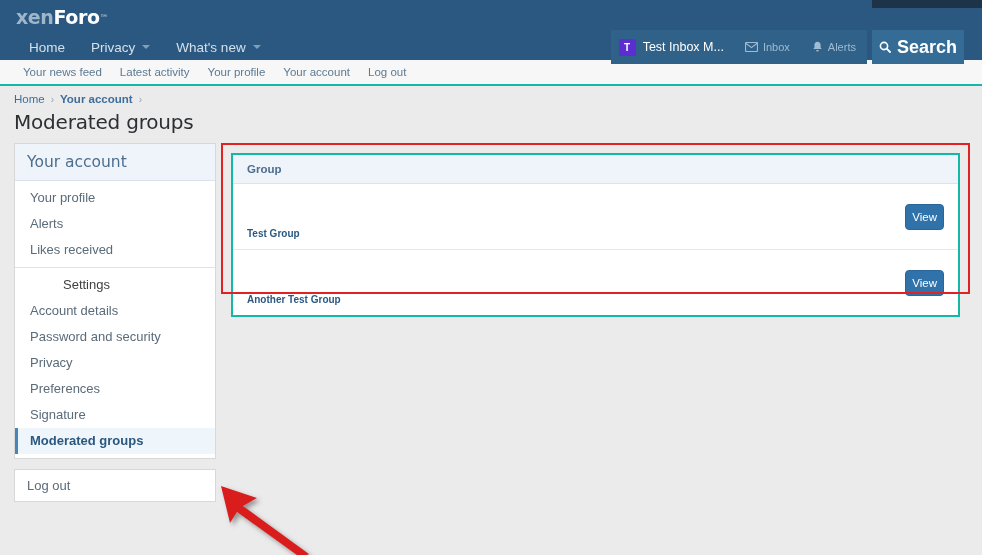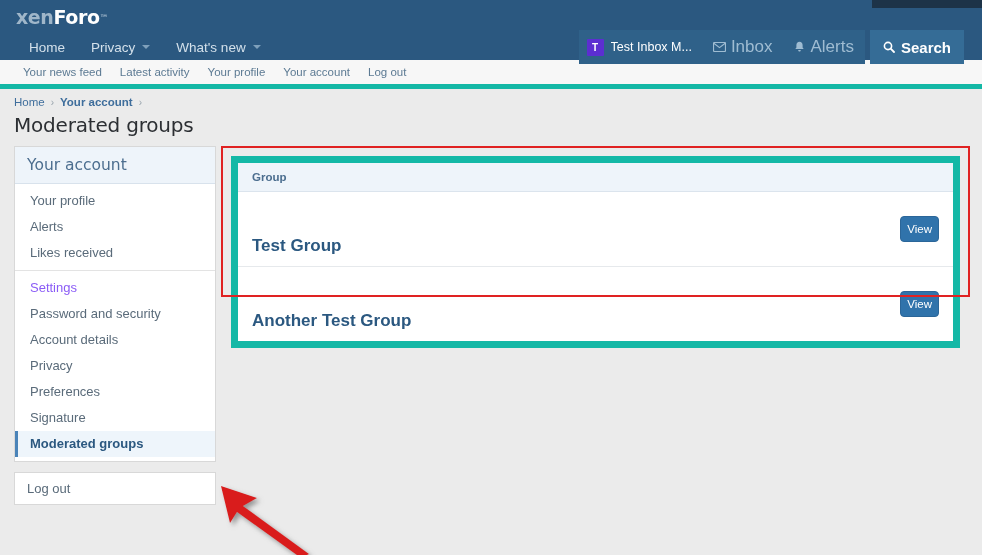--- a/index.html
+++ b/index.html
@@ -125,45 +125,45 @@
     white-space: nowrap;
     overflow: hidden;
     text-overflow: ellipsis;
   }
   .nav-right .nr-item {
     display: flex;
     align-items: center;
     background: #2f6189;
     padding: 0 11px;
     color: #9fbcd2;
-    font-size: 17px;
+    font-size: 11px;
     cursor: pointer;
   }
   .nav-right .nr-item .ico {
     margin-right: 5px;
     display: inline-flex;
     align-items: center;
   }
   .nav-right .search-btn {
     display: flex;
     align-items: center;
     background: #356c96;
-    padding: 0 13px;
+    padding: 0 7px;
     color: #ffffff;
-    font-size: 15px;
+    font-size: 18px;
     font-weight: bold;
     cursor: pointer;
     margin-left: 5px;
   }
   .nav-right .search-btn .ico { margin-right: 6px; display: inline-flex; }
 
   
   .sub-nav {
     background: #f7f7f7;
-    border-bottom: 5px solid #14b8a6;
+    border-bottom: 2px solid #14b8a6;
     height: 24px;
     display: flex;
     align-items: center;
     padding-left: 14px;
   }
   .sub-nav a {
     color: #5c7a93;
     font-size: 11.5px;
     text-decoration: none;
     padding: 0 9px;
@@ -234,26 +234,27 @@
     font-size: 13px;
     color: #5a6b7a;
     text-decoration: none;
     cursor: pointer;
     border-left: 3px solid transparent;
     box-sizing: border-box;
     line-height: 18px;
   }
   .sidebar-section-label {
     display: block;
-    padding: 4px 12px;
+    padding: 4px 28px;
     font-size: 13px;
-    color: #8b5cf6;
+    color: #404040;
     line-height: 18px;
     border-left: 3px solid transparent;
     box-sizing: border-box;
+    margin-left: 17px;
   }
   .sidebar-link.active {
     background: #eef5fb;
     border-left: 3px solid #4a83b8;
     color: #2b5880;
     font-weight: bold;
   }
   .sidebar-logout {
     background: #ffffff;
     border: 1px solid #d8d8d8;
@@ -282,41 +283,41 @@
     pointer-events: none;
     z-index: 20;
   }
   .panel-outer {
     padding: 10px;
     box-sizing: border-box;
     width: 749px;
   }
   .block {
     background: #ffffff;
-    border: 7px solid #14b8a6;
+    border: 2px solid #14b8a6;
     box-sizing: border-box;
   }
   .block-header {
     background: #eef4fa;
     border-bottom: 1px solid #dbe4ed;
     padding: 8px 14px;
     font-size: 11.5px;
     font-weight: bold;
     color: #4c6e8f;
   }
   .data-row {
     display: flex;
     align-items: center;
     justify-content: space-between;
     padding: 10px 14px;
     min-height: 20px;
   }
   .data-row + .data-row { border-top: 1px solid #e6e9ec; }
   .group-name {
-    font-size: 17px;
+    font-size: 10px;
     font-weight: bold;
     color: #2b5880;
     text-decoration: none;
     cursor: pointer;
     margin-top: 34px;
   }
   .view-btn {
     background: #3073ab;
     border: 1px solid #2b6699;
     border-radius: 4px;
@@ -425,22 +426,22 @@
       <div class="sidebar-header">Your account</div>
 
       <div class="sidebar-group">
         <a class="sidebar-link">Your profile</a>
         <a class="sidebar-link">Alerts</a>
         <a class="sidebar-link">Likes received</a>
       </div>
 
       <div class="sidebar-group">
         <span class="sidebar-section-label">Settings</span>
+        <a class="sidebar-link">Account details</a>
         <a class="sidebar-link">Password and security</a>
-        <a class="sidebar-link">Account details</a>
         <a class="sidebar-link">Privacy</a>
         <a class="sidebar-link">Preferences</a>
         <a class="sidebar-link">Signature</a>
         <a class="sidebar-link active">Moderated groups</a>
       </div>
     </div>
 
     <div class="sidebar-logout">Log out</div>
   </div>
 

